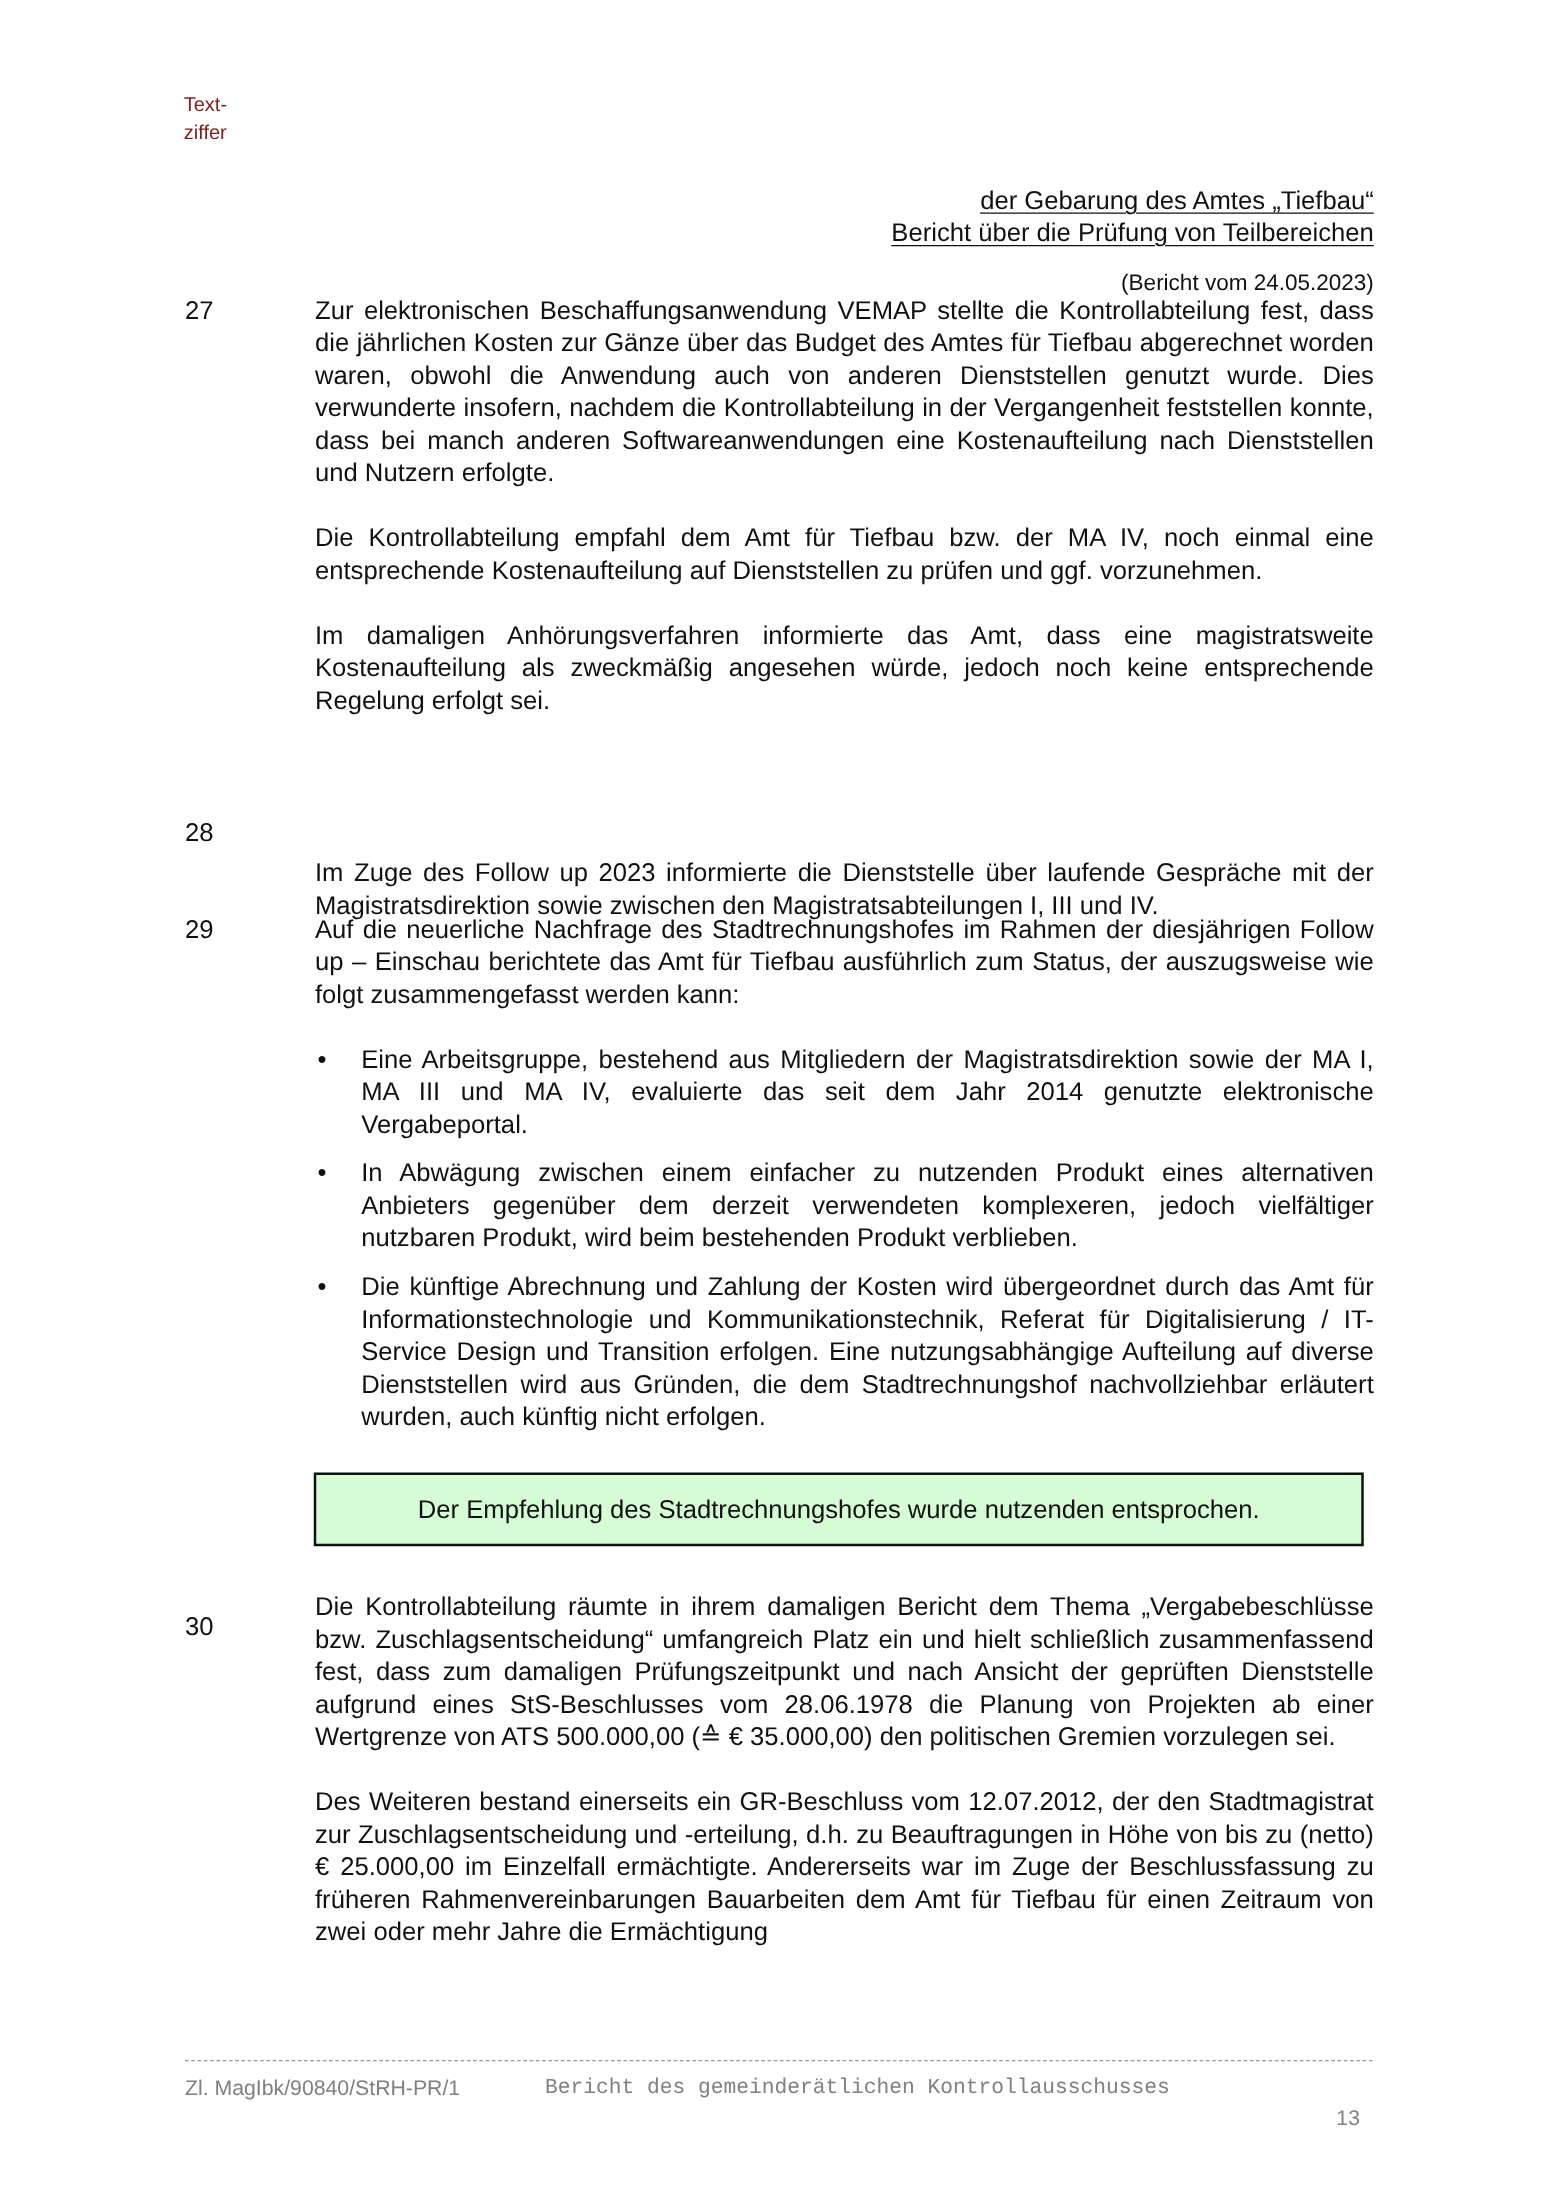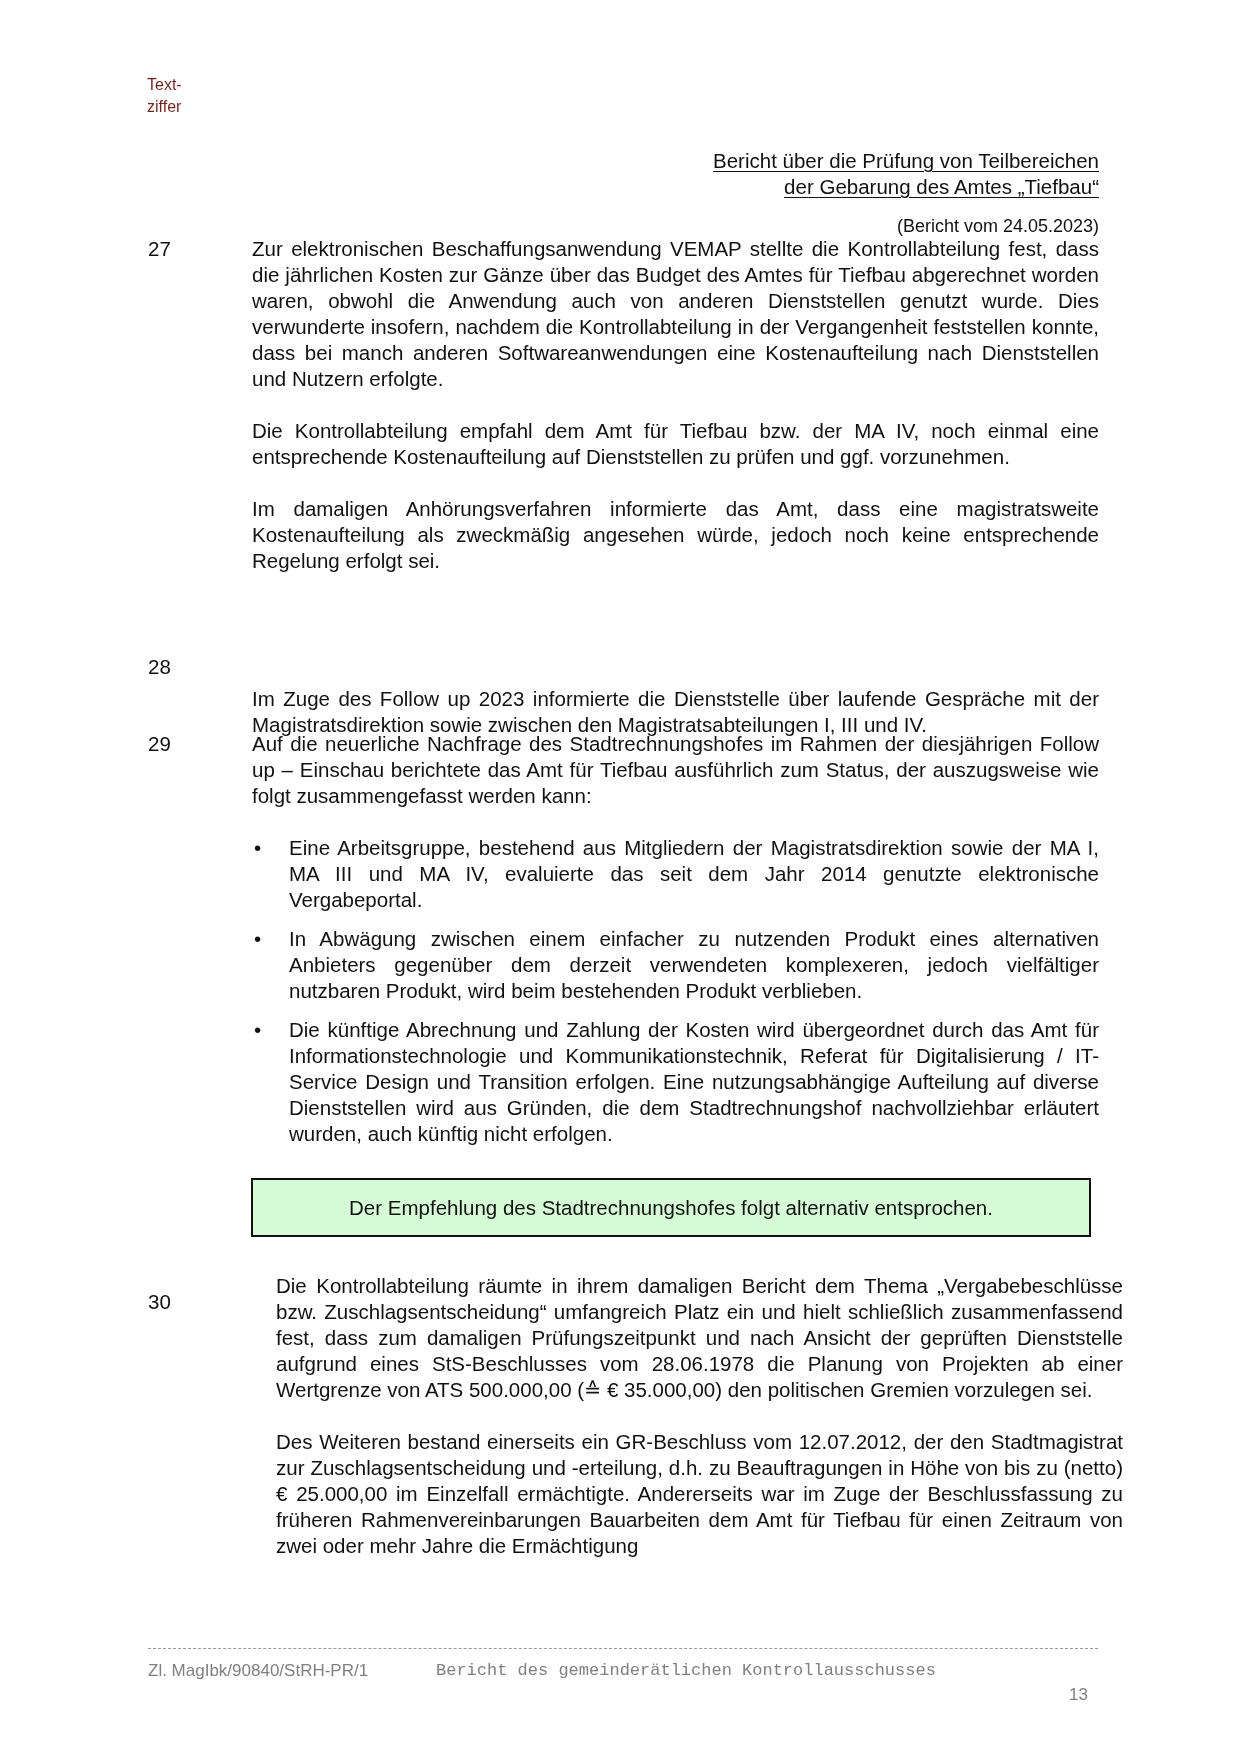--- a/index.html
+++ b/index.html
@@ -128,22 +128,22 @@
 <body>
 
 <div class="page">
 
   <div class="margin-label">
     <div>Text-</div>
     <div>ziffer</div>
   </div>
 
   <div class="header-block">
+    <div><span class="header-title-line">der Gebarung des Amtes „Tiefbau“</span></div>
     <div><span class="header-title-line">Bericht über die Prüfung von Teilbereichen</span></div>
-    <div><span class="header-title-line">der Gebarung des Amtes „Tiefbau“</span></div>
   </div>
   <div class="header-date">(Bericht vom 24.05.2023)</div>
 
   <div class="section" style="top:236px;">
     <div class="tz" style="top:0;">27</div>
     <div class="body-col" style="top:0;">
       <p>Zur elektronischen Beschaffungsanwendung VEMAP stellte die Kontrollabteilung fest, dass die jährlichen Kosten zur Gänze über das Budget des Amtes für Tiefbau abgerechnet worden waren, obwohl die Anwendung auch von anderen Dienststellen genutzt wurde. Dies verwunderte insofern, nachdem die Kontrollabteilung in der Vergangenheit feststellen konnte, dass bei manch anderen Softwareanwendungen eine Kostenaufteilung nach Dienststellen und Nutzern erfolgte.</p>
       <p>Die Kontrollabteilung empfahl dem Amt für Tiefbau bzw. der MA IV, noch einmal eine entsprechende Kostenaufteilung auf Dienststellen zu prüfen und ggf. vorzu­nehmen.</p>
       <p>Im damaligen Anhörungsverfahren informierte das Amt, dass eine magistratsweite Kostenaufteilung als zweckmäßig angesehen würde, jedoch noch keine entsprech­ende Regelung erfolgt sei.</p>
     </div>
@@ -171,26 +171,26 @@
         </li>
         <li>
           <span class="dot">•</span>
           <span>Die künftige Abrechnung und Zahlung der Kosten wird übergeordnet durch das Amt für Informationstechnologie und Kommunikationstechnik, Referat für Digitalisierung / IT-Service Design und Transition erfolgen. Eine nutzungsab­hängige Aufteilung auf diverse Dienststellen wird aus Gründen, die dem Stadt­rechnungshof nachvollziehbar erläutert wurden, auch künftig nicht erfolgen.</span>
         </li>
       </ul>
     </div>
   </div>
 
   <div class="result-box">
-    <span>Der Empfehlung des Stadtrechnungshofes folgt alternativ entsprochen.</span>
+    <span>Der Empfehlung des Stadtrechnungshofes wurde nutzenden entsprochen.</span>
   </div>
 
   <div class="section" style="top:1273px;">
     <div class="tz" style="top:16px;">30</div>
-    <div class="body-col" style="top:0;margin-left:24px;">
+    <div class="body-col" style="top:0;">
       <p>Die Kontrollabteilung räumte in ihrem damaligen Bericht dem Thema „Vergabebe­schlüsse bzw. Zuschlagsentscheidung“ umfangreich Platz ein und hielt schließlich zusammenfassend fest, dass zum damaligen Prüfungszeitpunkt und nach Ansicht der geprüften Dienststelle aufgrund eines StS-Beschlusses vom 28.06.1978 die Planung von Projekten ab einer Wertgrenze von ATS 500.000,00 (≙ € 35.000,00) den politischen Gremien vorzulegen sei.</p>
       <p>Des Weiteren bestand einerseits ein GR-Beschluss vom 12.07.2012, der den Stadtmagistrat zur Zuschlagsentscheidung und -erteilung, d.h. zu Beauftragungen in Höhe von bis zu (netto) € 25.000,00 im Einzelfall ermächtigte. Andererseits war im Zuge der Beschlussfassung zu früheren Rahmenvereinbarungen Bauarbeiten dem Amt für Tiefbau für einen Zeitraum von zwei oder mehr Jahre die Ermächtigung</p>
     </div>
   </div>
 
   <div class="footer-rule"></div>
   <div class="footer">
     <span class="ref">Zl. MagIbk/90840/StRH-PR/1</span>
     <span class="title">Bericht des gemeinderätlichen Kontrollausschusses</span>
     <span class="pageno">13</span>

